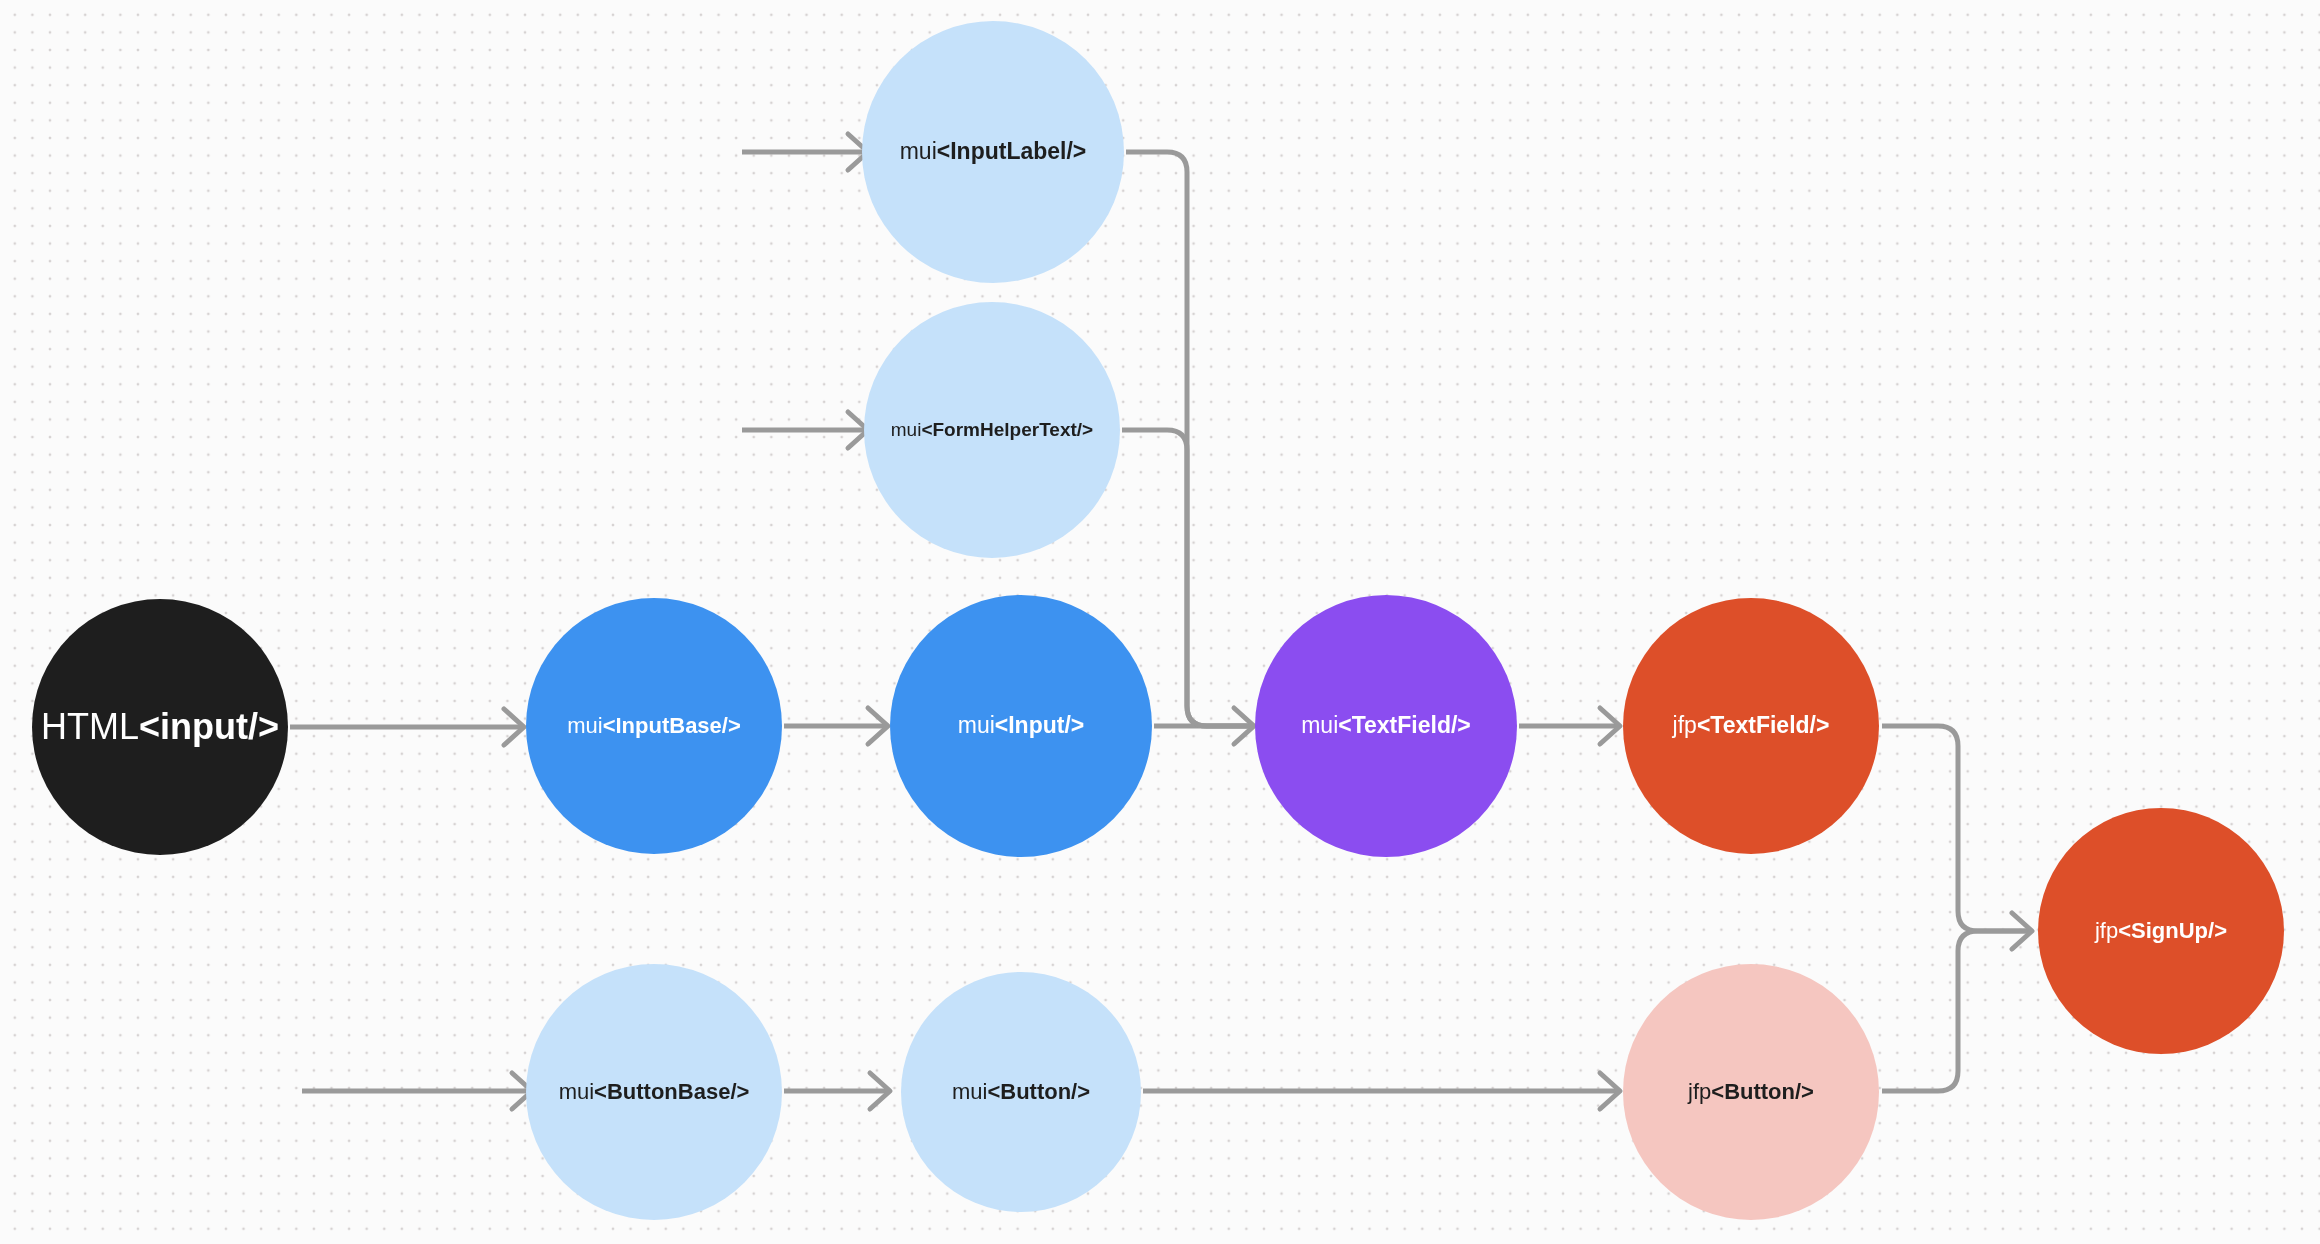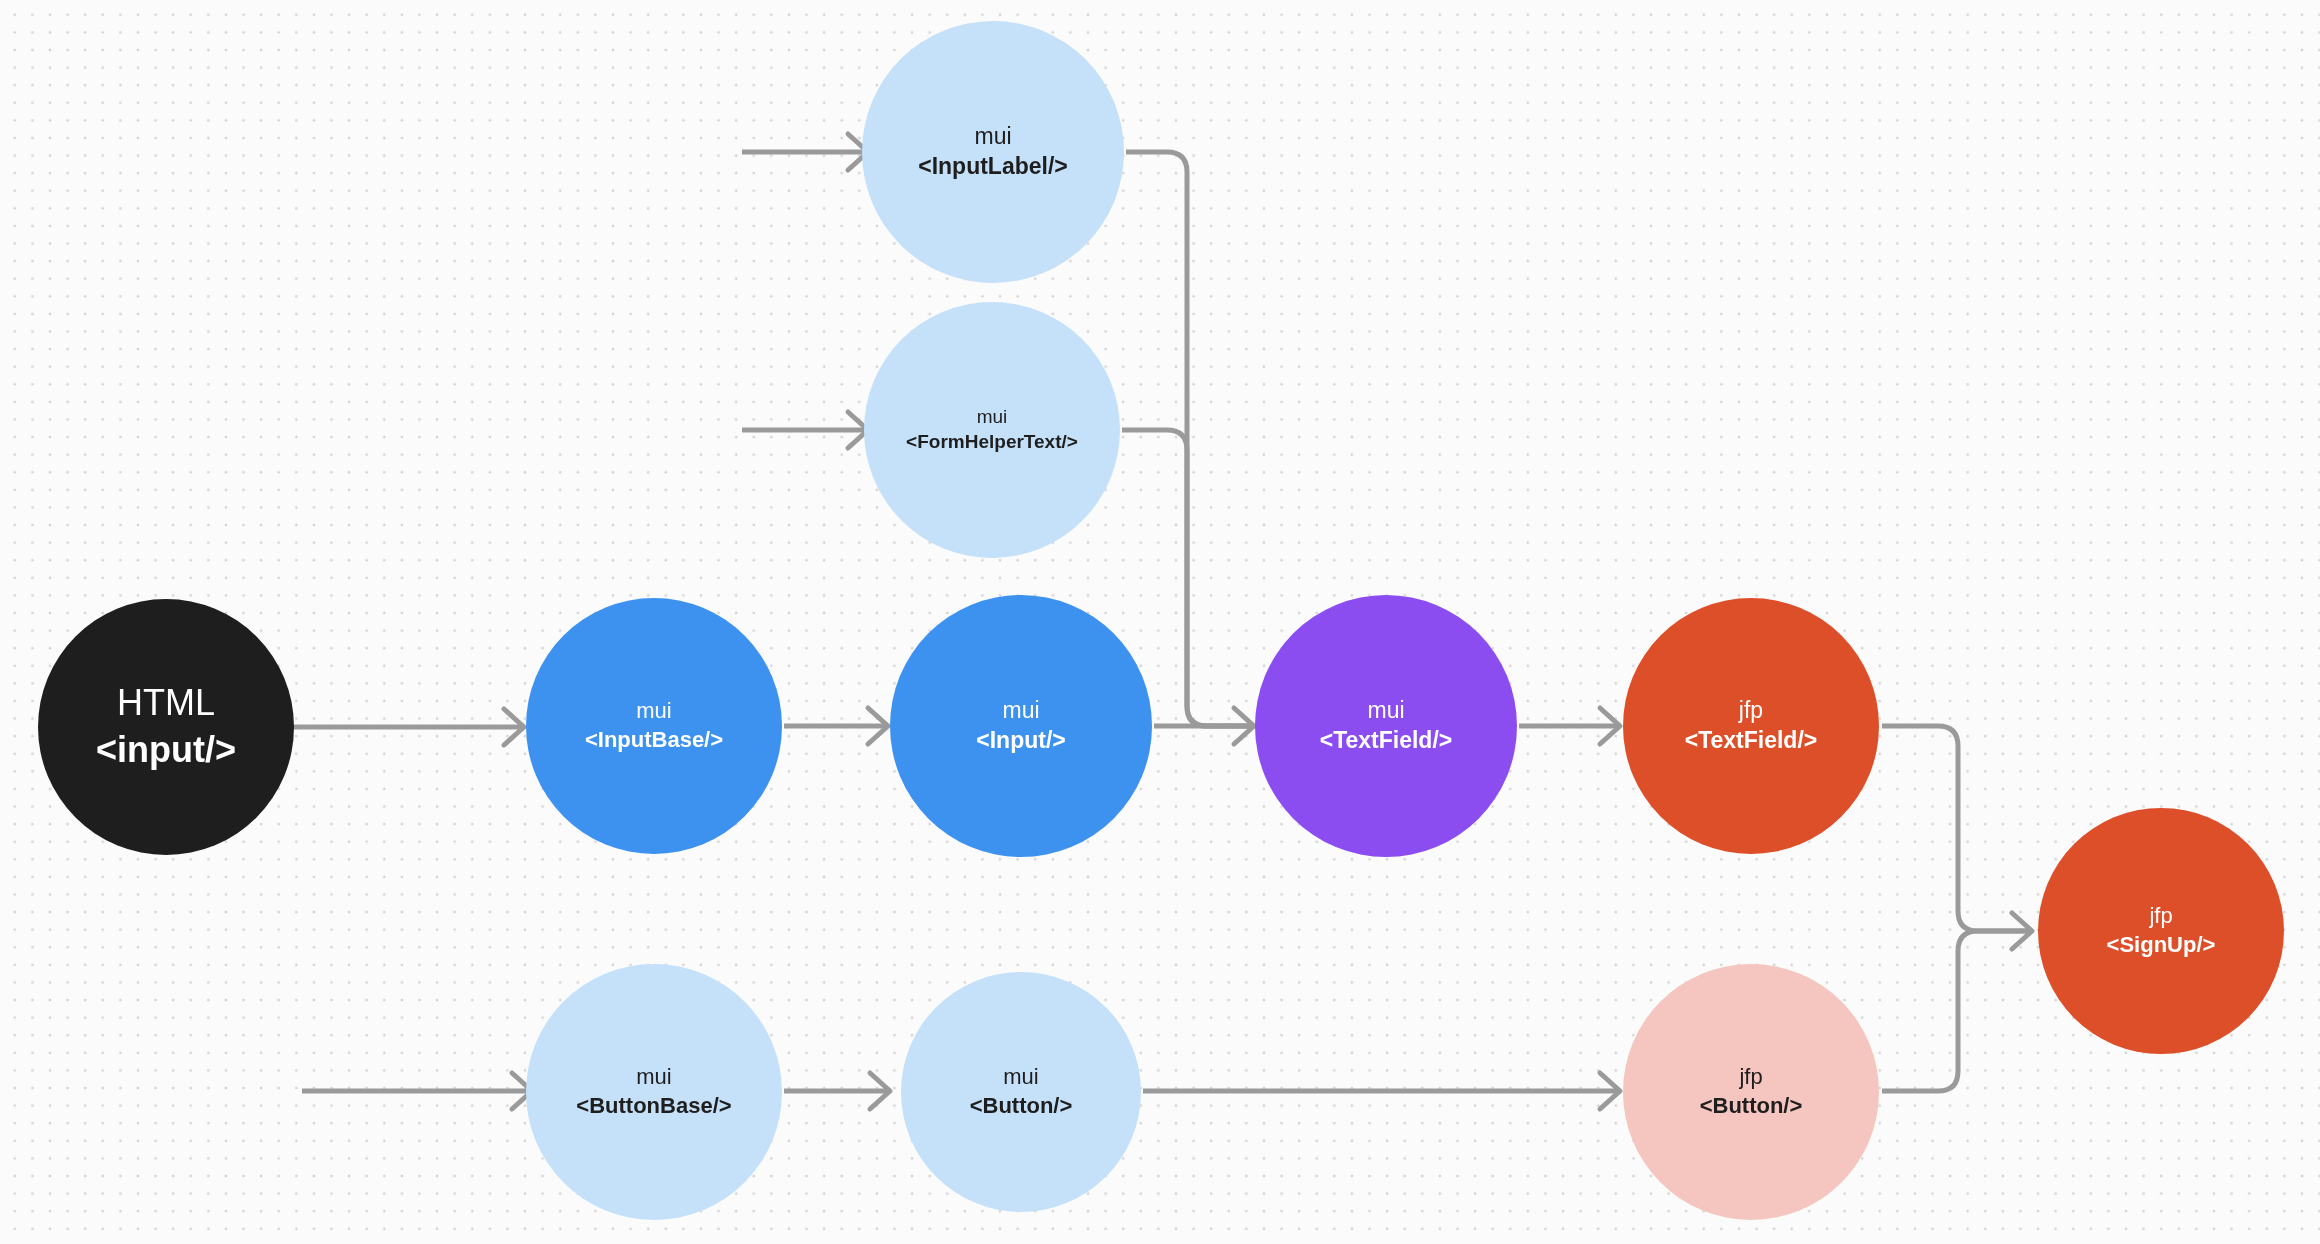--- a/index.html
+++ b/index.html
@@ -22,21 +22,21 @@
     position: absolute;
     left: 0; top: 0;
     width: 2320px;
     height: 1244px;
     pointer-events: none;
   }
   .node {
     position: absolute;
     border-radius: 50%;
     display: flex;
-    flex-direction: column;
+    flex-direction: row;
     align-items: center;
     justify-content: center;
     text-align: center;
     box-sizing: border-box;
     line-height: 1.30;
   }
   .node .ns {
     display: block;
     white-space: nowrap;
   }
@@ -88,21 +88,21 @@
         <polyline points="868,708 888,726 868,744"></polyline>
         <polyline points="1234,708 1254,726 1234,744"></polyline>
         <polyline points="1600,708 1620,726 1600,744"></polyline>
         <polyline points="870,1073 890,1091 870,1109"></polyline>
         <polyline points="1600,1073 1620,1091 1600,1109"></polyline>
         <polyline points="2012,913 2032,931 2012,949"></polyline>
       </g>
     </g>
   </svg>
 
-  <div class="node" style="left: 38px; top: 599px; width: 256px; height: 256px; background: rgb(30, 30, 30); color: rgb(255, 255, 255); font-size: 36px;">
+  <div class="node" style="left: 32px; top: 599px; width: 256px; height: 256px; background: rgb(30, 30, 30); color: rgb(255, 255, 255); font-size: 36px;">
     <span class="ns">HTML</span>
     <span class="cmp">&lt;input/&gt;</span>
   </div>
 
   <div class="node" style="left: 862px; top: 21px; width: 262px; height: 262px; background: rgb(197, 225, 250); color: rgb(30, 30, 30); font-size: 23px;">
     <span class="ns">mui</span>
     <span class="cmp">&lt;InputLabel/&gt;</span>
   </div>
 
   <div class="node" style="left: 864px; top: 302px; width: 256px; height: 256px; background: rgb(197, 225, 250); color: rgb(30, 30, 30); font-size: 19px;">

